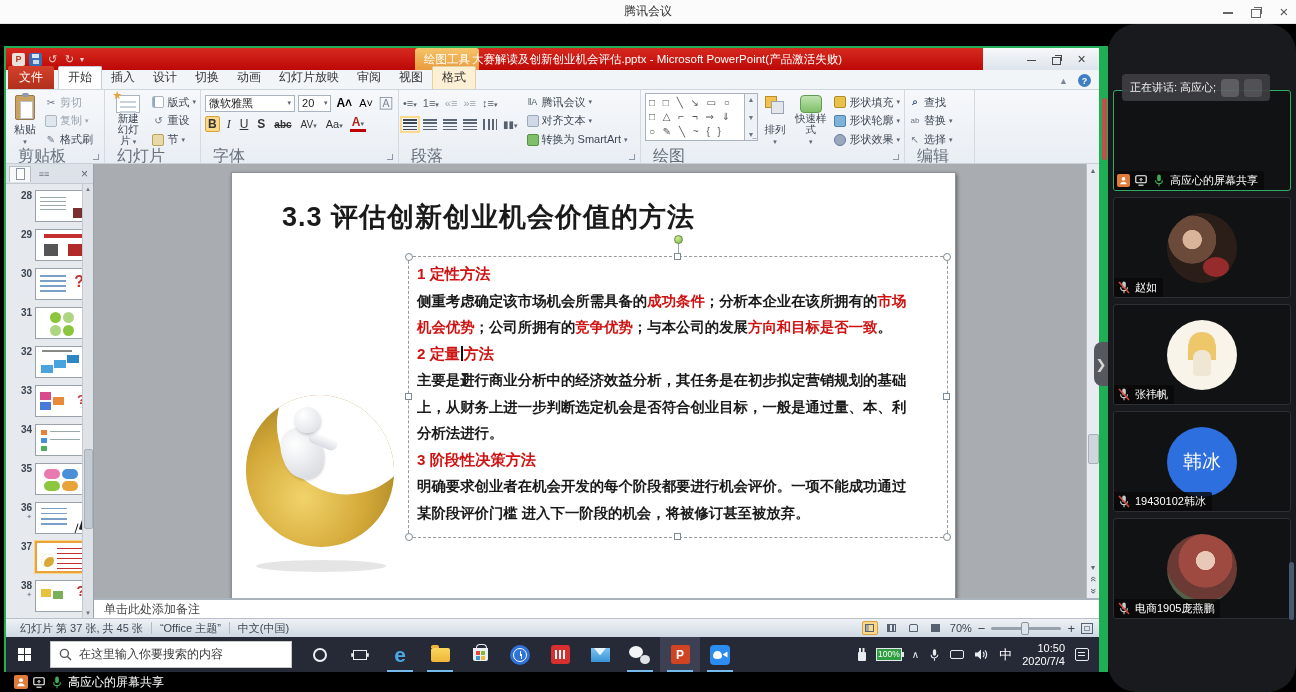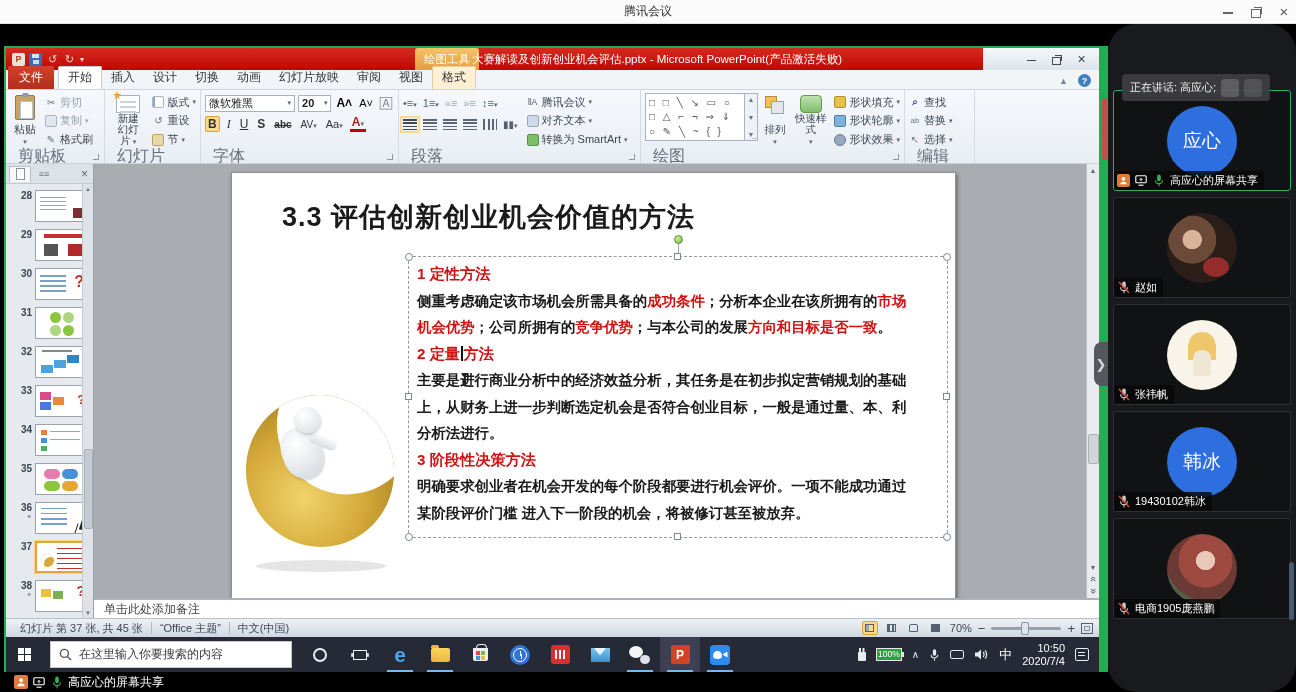--- a/index.html
+++ b/index.html
@@ -390,21 +390,21 @@
             <div class="glabel"><span>幻灯片</span></div>
           </div>
 
           <div class="rgroup" style="width:198px;">
             <div class="rbody" style="flex-direction:column;gap:1px;">
               <div class="fontrow">
                 <div class="fontsel" style="width:92px;">
                     <span>微软雅黑</span>
                     <span class="dropcaret">▾</span>
                   </div>
-                <div class="fontsel" style="width:34px;font-weight:bold;">
+                <div class="fontsel" style="width:34px;">
                     <span>20</span>
                     <span class="dropcaret">▾</span>
                   </div>
                 <span class="fl fl-b" style="font-size:12px;">A˄</span>
                 <span class="fl" style="font-size:11px;">A˅</span>
                 <span class="fl" style="font-size:11px;color:#7b8794;">🄰</span>
               </div>
               <div class="fletters">
                 <span class="fl fl-b hl">B</span>
                 <span class="fl fl-i">I</span>
@@ -828,21 +828,20 @@
   </div>
 
   <div class="sidebar">
     <div class="toast">
       <span class="t">正在讲话: 高应心;</span>
       <span class="ghost"></span>
       <span class="ghost"></span>
     </div>
     <div class="tiles" id="tiles">
         <div class="tile speaking">
-          <div class="av av-blue">应心</div>
           <div class="tlabel">
             <span class="badge-person" style="width: 13px; height: 13px;">
               <svg width="9" height="9" viewBox="0 0 10 10">
                 <circle cx="5" cy="3.2" r="2" fill="#fff"></circle>
                 <path d="M1.2 9.3a3.9 3.9 0 0 1 7.6 0z" fill="#fff"></path>
               </svg>
             </span>
             <span class="shicon">
               <svg width="12" height="11" viewBox="0 0 12 11">
                 <rect x="0.8" y="0.8" width="10.4" height="7" rx="1" fill="none" stroke="#fff" stroke-width="1.1"></rect>

